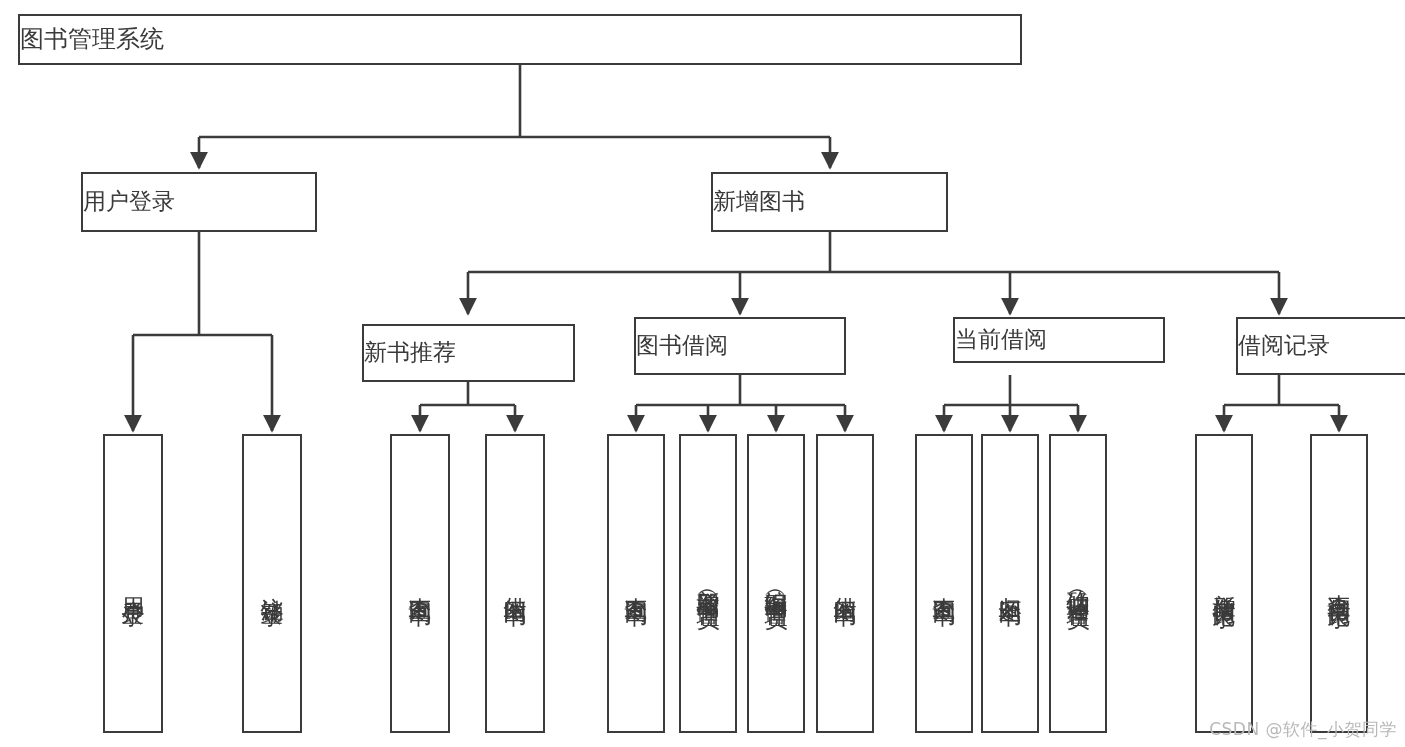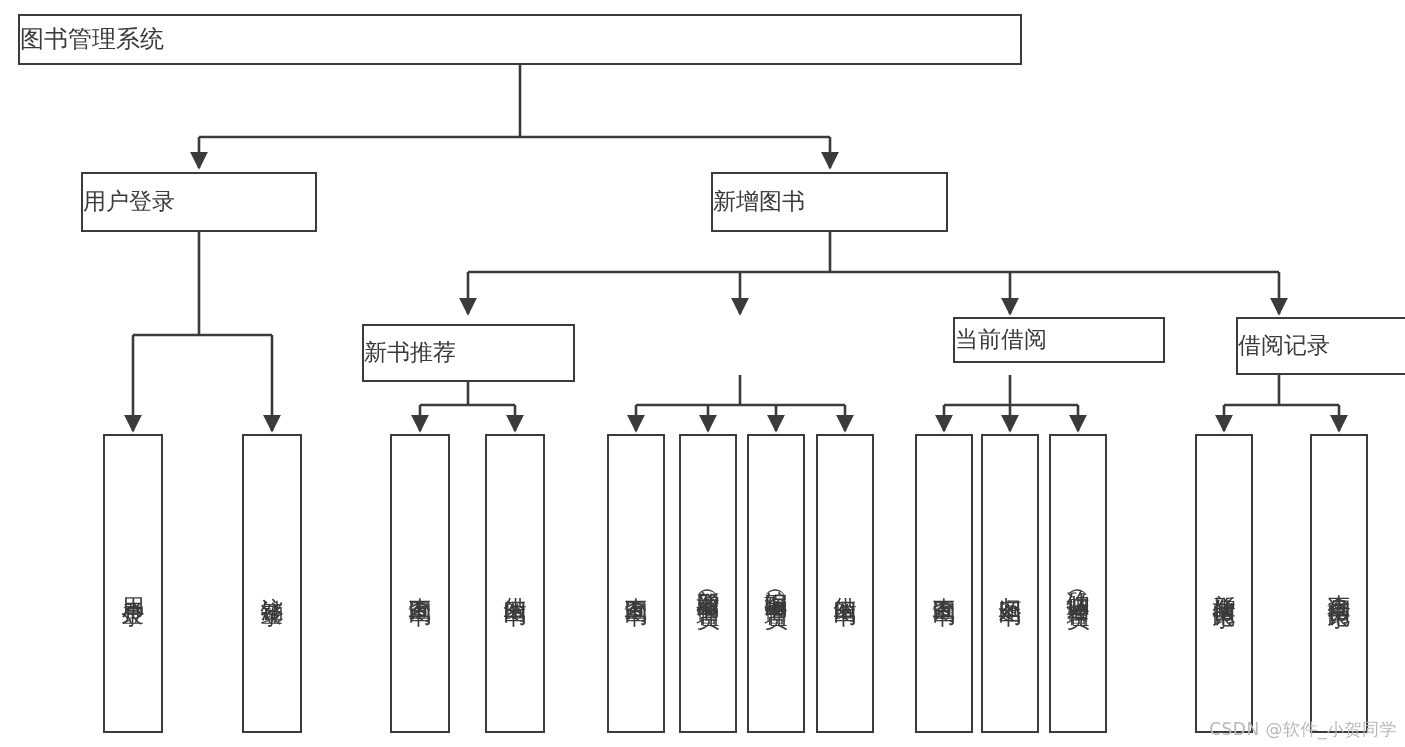--- a/index.html
+++ b/index.html
@@ -139,20 +139,23 @@
   <div class="node horiz" style="left:81px; top:172px; width:236px; height:60px;">
     <span class="node-label">用户登录</span>
   </div>
   <div class="node horiz" style="left:711px; top:172px; width:237px; height:60px;">
     <span class="node-label">新增图书</span>
   </div>
 
   <div class="node horiz" style="left:362px; top:317px; width:213px; height:58px;margin-top:7px;">
     <span class="node-label">新书推荐</span>
   </div>
+  <div class="node horiz" style="left:634px; top:317px; width:212px; height:58px;">
+    <span class="node-label">图书借阅</span>
+  </div>
   <div class="node horiz" style="left:953px; top:317px; width:212px; height:46px;">
     <span class="node-label">当前借阅</span>
   </div>
   <div class="node horiz" style="left:1236px; top:317px; width:248px; height:58px;">
     <span class="node-label">借阅记录</span>
   </div>
 
   <div class="node vert" style="left:103px; top:434px; width:60px; height:299px;">
     <span class="node-label">用户登录</span>
   </div>

